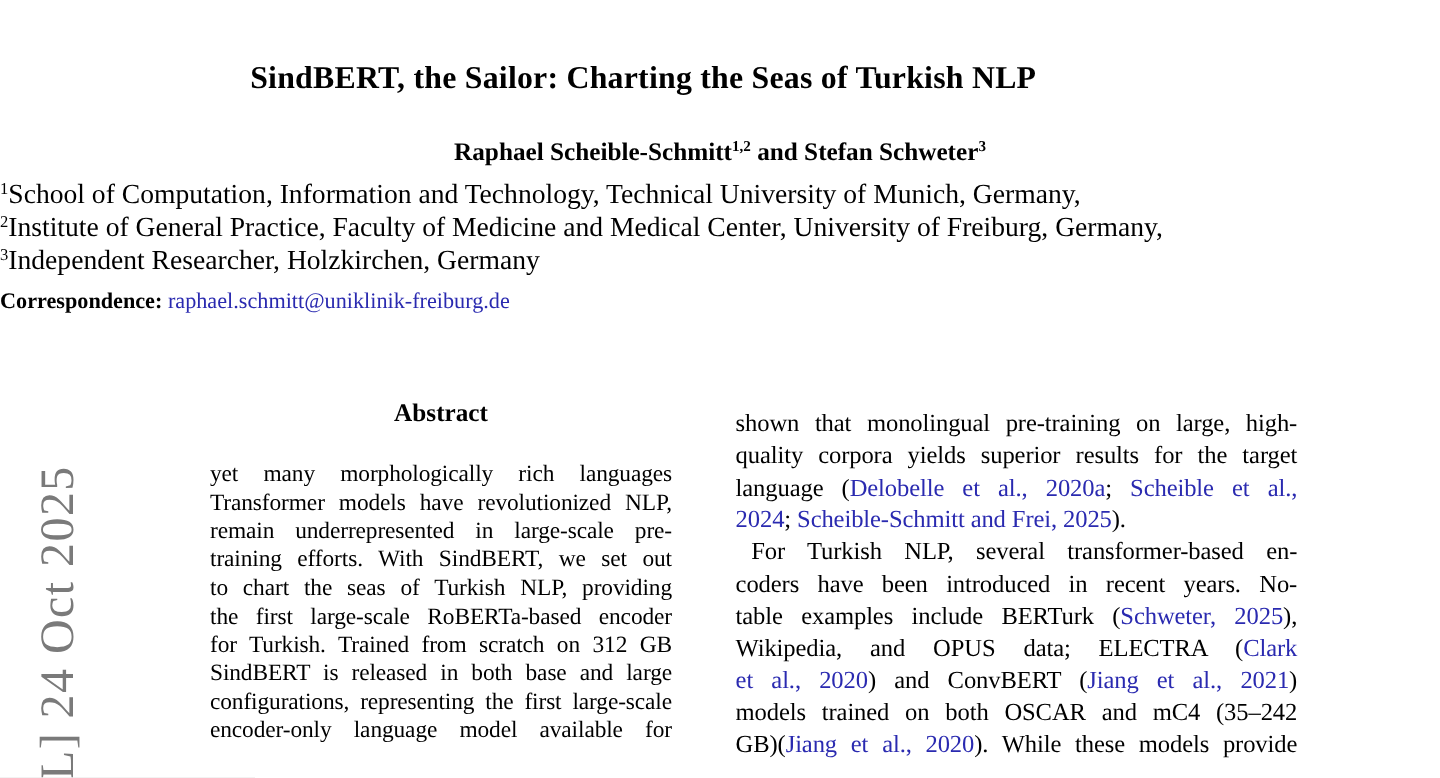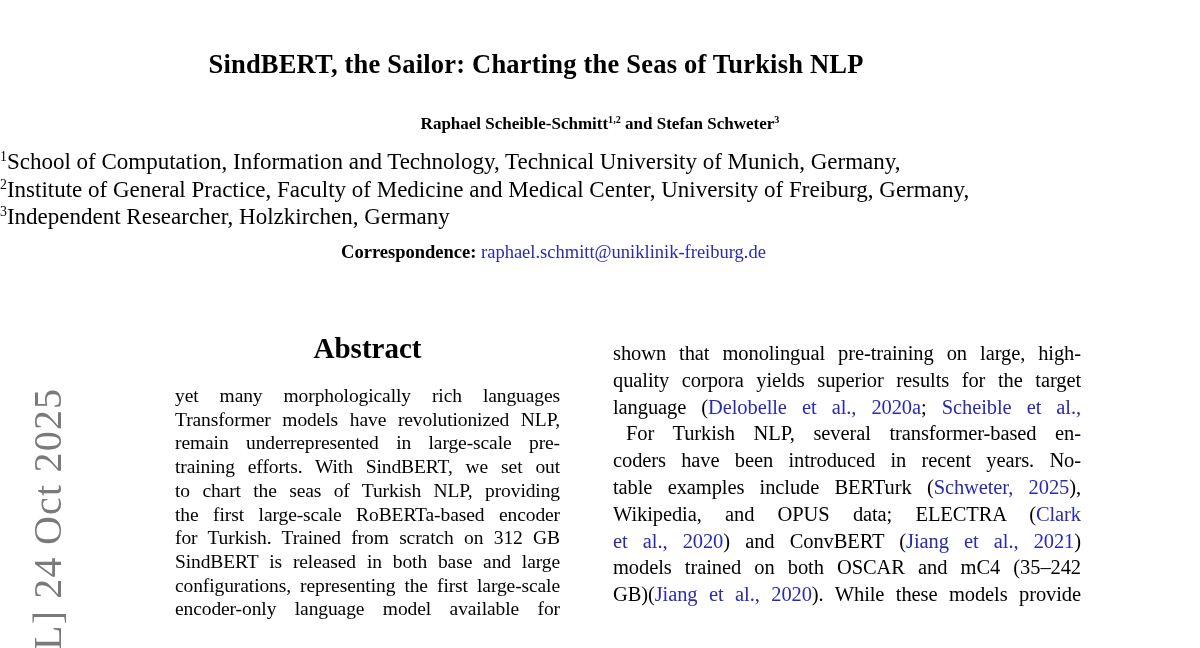--- a/index.html
+++ b/index.html
@@ -9,28 +9,28 @@
     font-family:"Liberation Serif","DejaVu Serif",serif;
     color:#000;
   }
   .abs-pos { position:absolute; }
   .title {
     top:49px; left:0; width:1072px; text-align:center;
     font-size:26.5px; font-weight:bold; letter-spacing:0.2px;
   }
   .authors {
     top:114px; left:0; width:1200px; text-align:center;
-    font-size:17px; font-weight:bold;
+    font-size:21px; font-weight:bold;
   }
   .affs { top:148px; left:0; width:1200px; }
   .affs .tline { line-height:27.5px; font-size:23px; }
-  .corr { top:242px; left:0; width:1107px; text-align:center; font-size:18.5px; }
+  .corr { top:242px; left:0; width:1107px; text-align:left; font-size:18.5px; }
   .abs-head {
     top:332px; left:175px; width:385px; text-align:center;
-    font-size:29px; font-weight:bold;
+    font-size:21px; font-weight:bold;
   }
   .abs-body { top:384px; left:175px; width:385px; font-size:19.5px; }
   .abs-body .tline { line-height:23.7px; }
   .rcol { top:340px; left:613px; width:468px; font-size:20.5px; }
   .rcol .tline { line-height:26.8px; }
   .just .tline { text-align:justify; text-align-last:justify; letter-spacing:-0.1px; }
   .just .tline.endp { text-align-last:left; }
   .tline.ind { text-indent:13px; }
   .cite { color:var(--link,#2a2ab0); }
   .b { font-weight:bold; }
@@ -72,20 +72,21 @@
       <div class="tline"><span>for Turkish. Trained from scratch on 312 GB</span></div>
       <div class="tline"><span>SindBERT is released in both base and large</span></div>
       <div class="tline"><span>configurations, representing the first large-scale</span></div>
       <div class="tline"><span>encoder-only language model available for</span></div>
     </div>
 
   <div class="abs-pos rcol just">
       <div class="tline"><span>shown that monolingual pre-training on large, high-</span></div>
       <div class="tline"><span>quality corpora yields superior results for the target</span></div>
       <div class="tline"><span>language (</span><span class="cite">Delobelle et al., 2020a</span><span>; </span><span class="cite">Scheible et al.,</span></div>
+      <div class="tline endp"><span class="cite">2024</span><span>; </span><span class="cite">Scheible-Schmitt and Frei, 2025</span><span>).</span></div>
       <div class="tline ind"><span>For Turkish NLP, several transformer-based en-</span></div>
       <div class="tline"><span>coders have been introduced in recent years. No-</span></div>
       <div class="tline"><span>table examples include BERTurk (</span><span class="cite">Schweter, 2025</span><span>),</span></div>
       <div class="tline"><span>Wikipedia, and OPUS data; ELECTRA (</span><span class="cite">Clark</span></div>
       <div class="tline"><span class="cite">et al., 2020</span><span>) and ConvBERT (</span><span class="cite">Jiang et al., 2021</span><span>)</span></div>
       <div class="tline"><span>models trained on both OSCAR and mC4 (35–242</span></div>
       <div class="tline"><span>GB)(</span><span class="cite">Jiang et al., 2020</span><span>). While these models provide</span></div>
     </div>
 
 </div>

